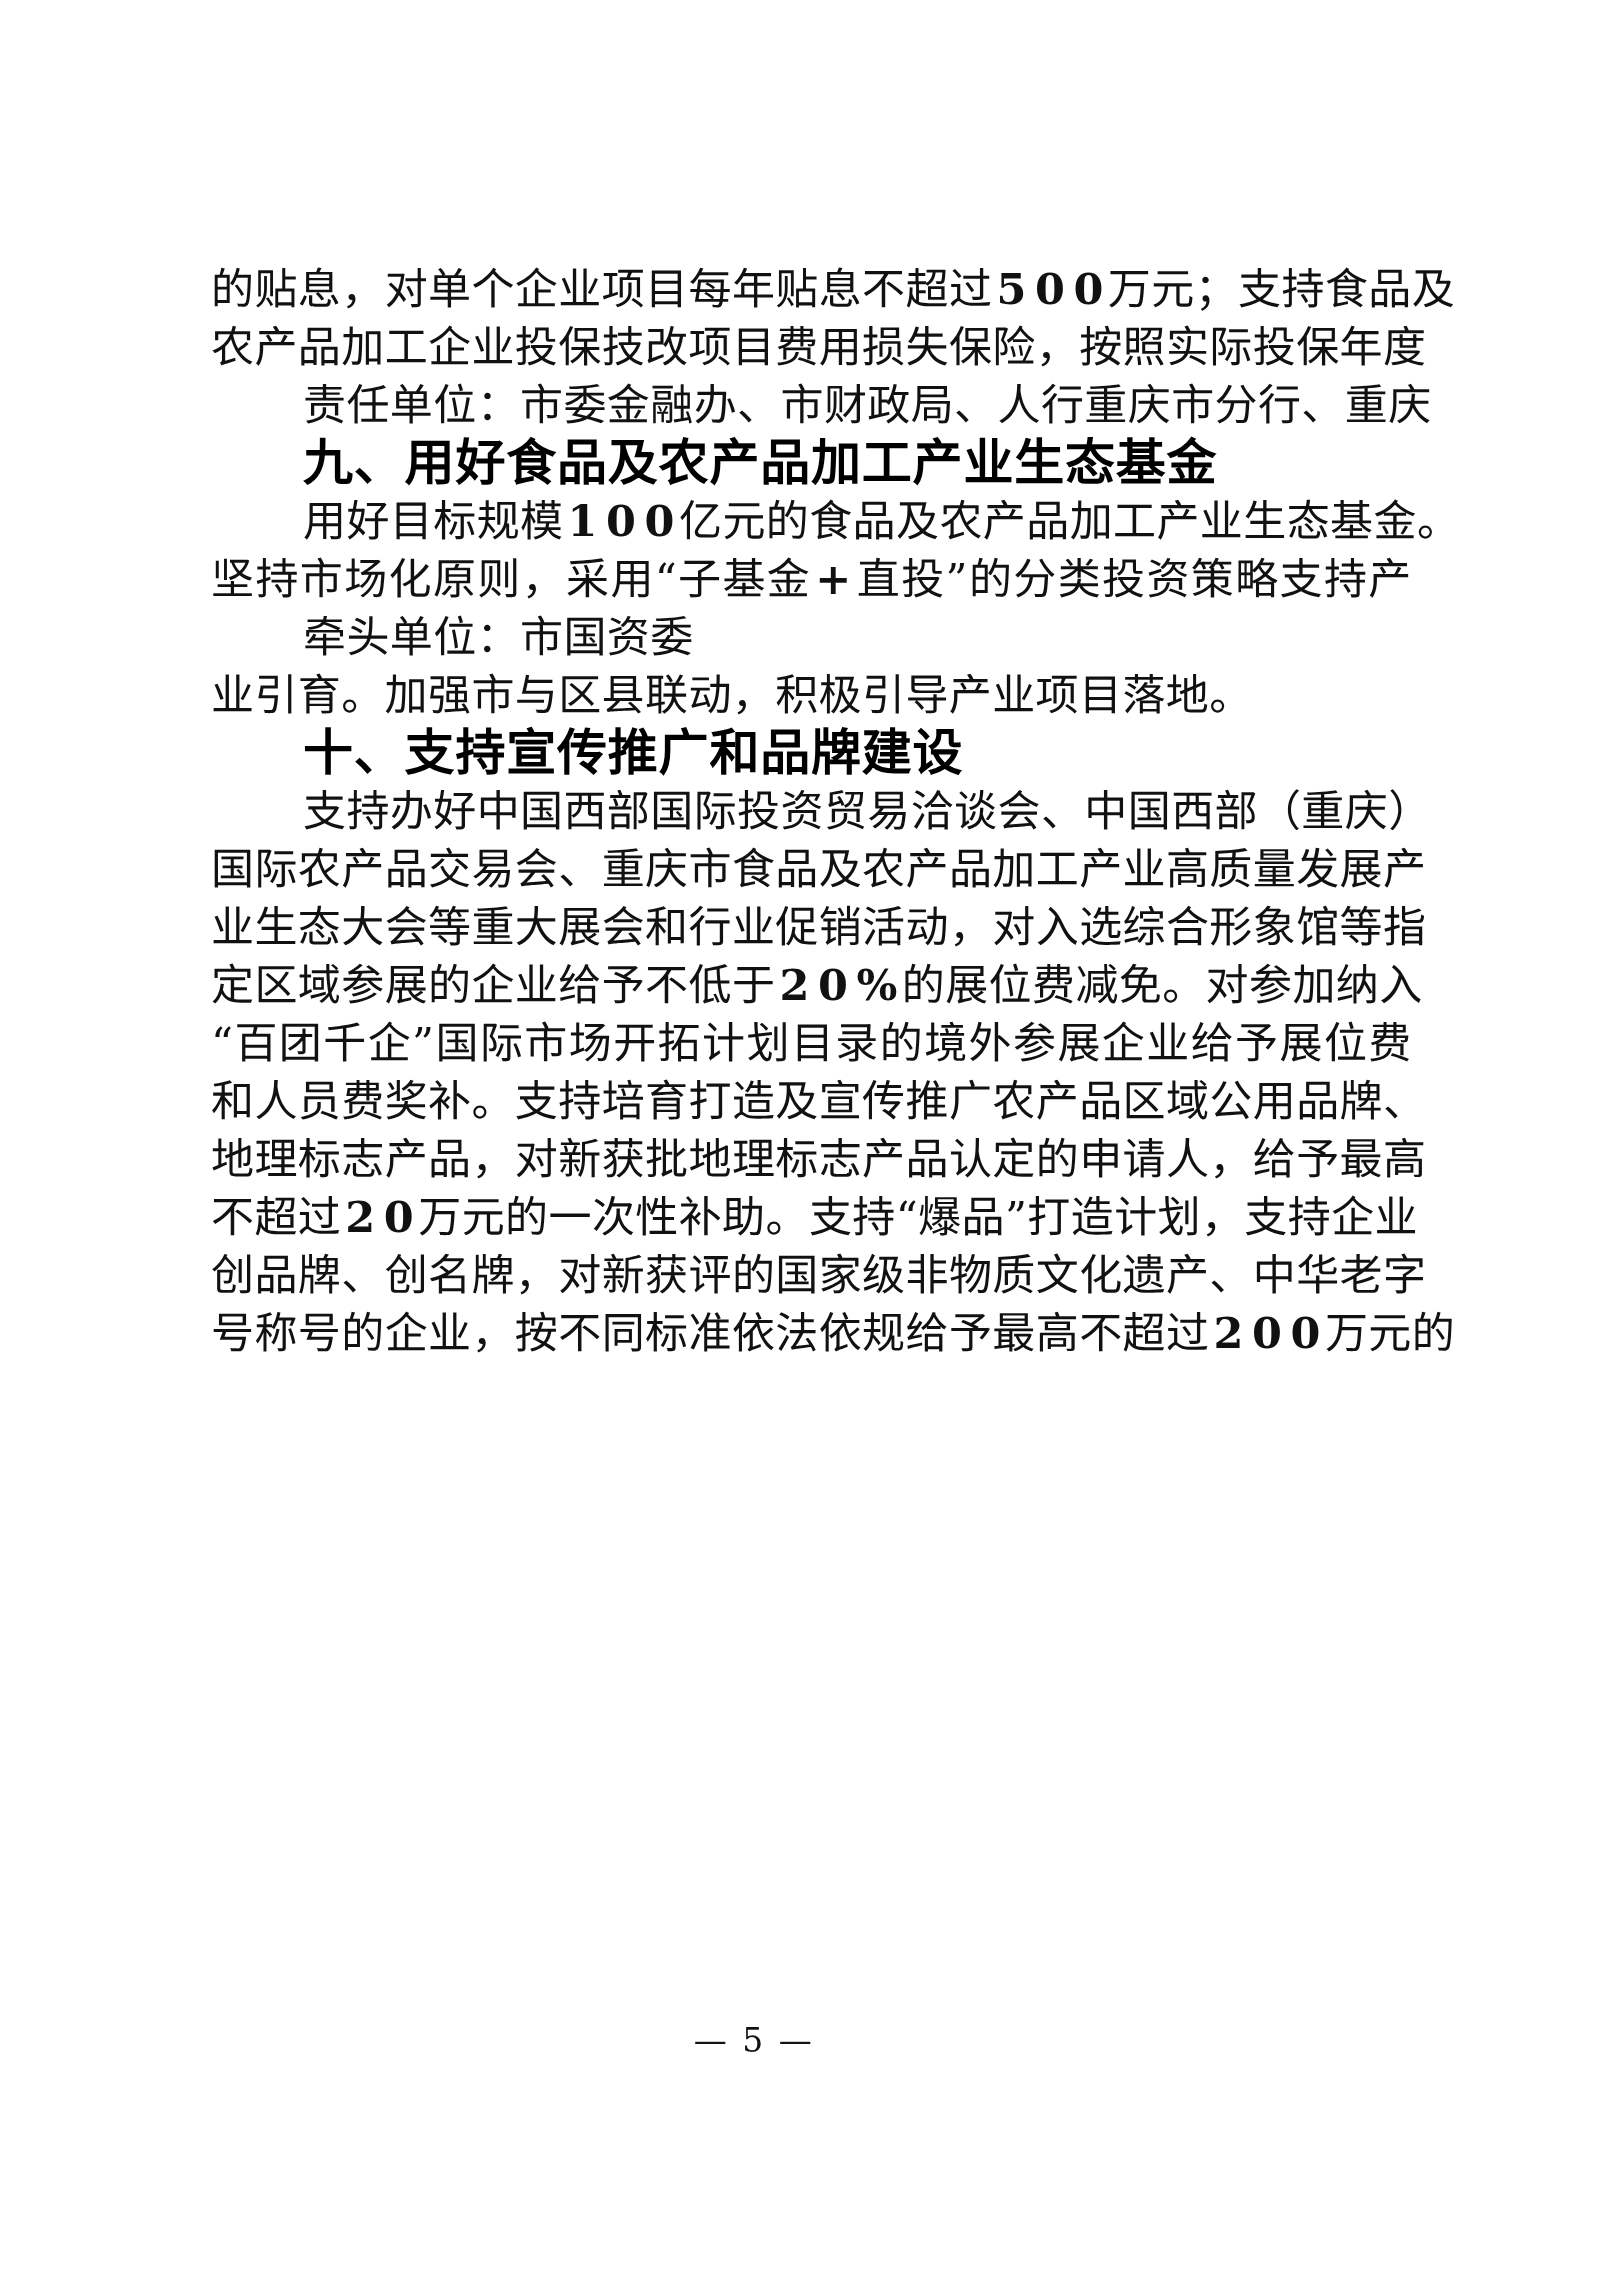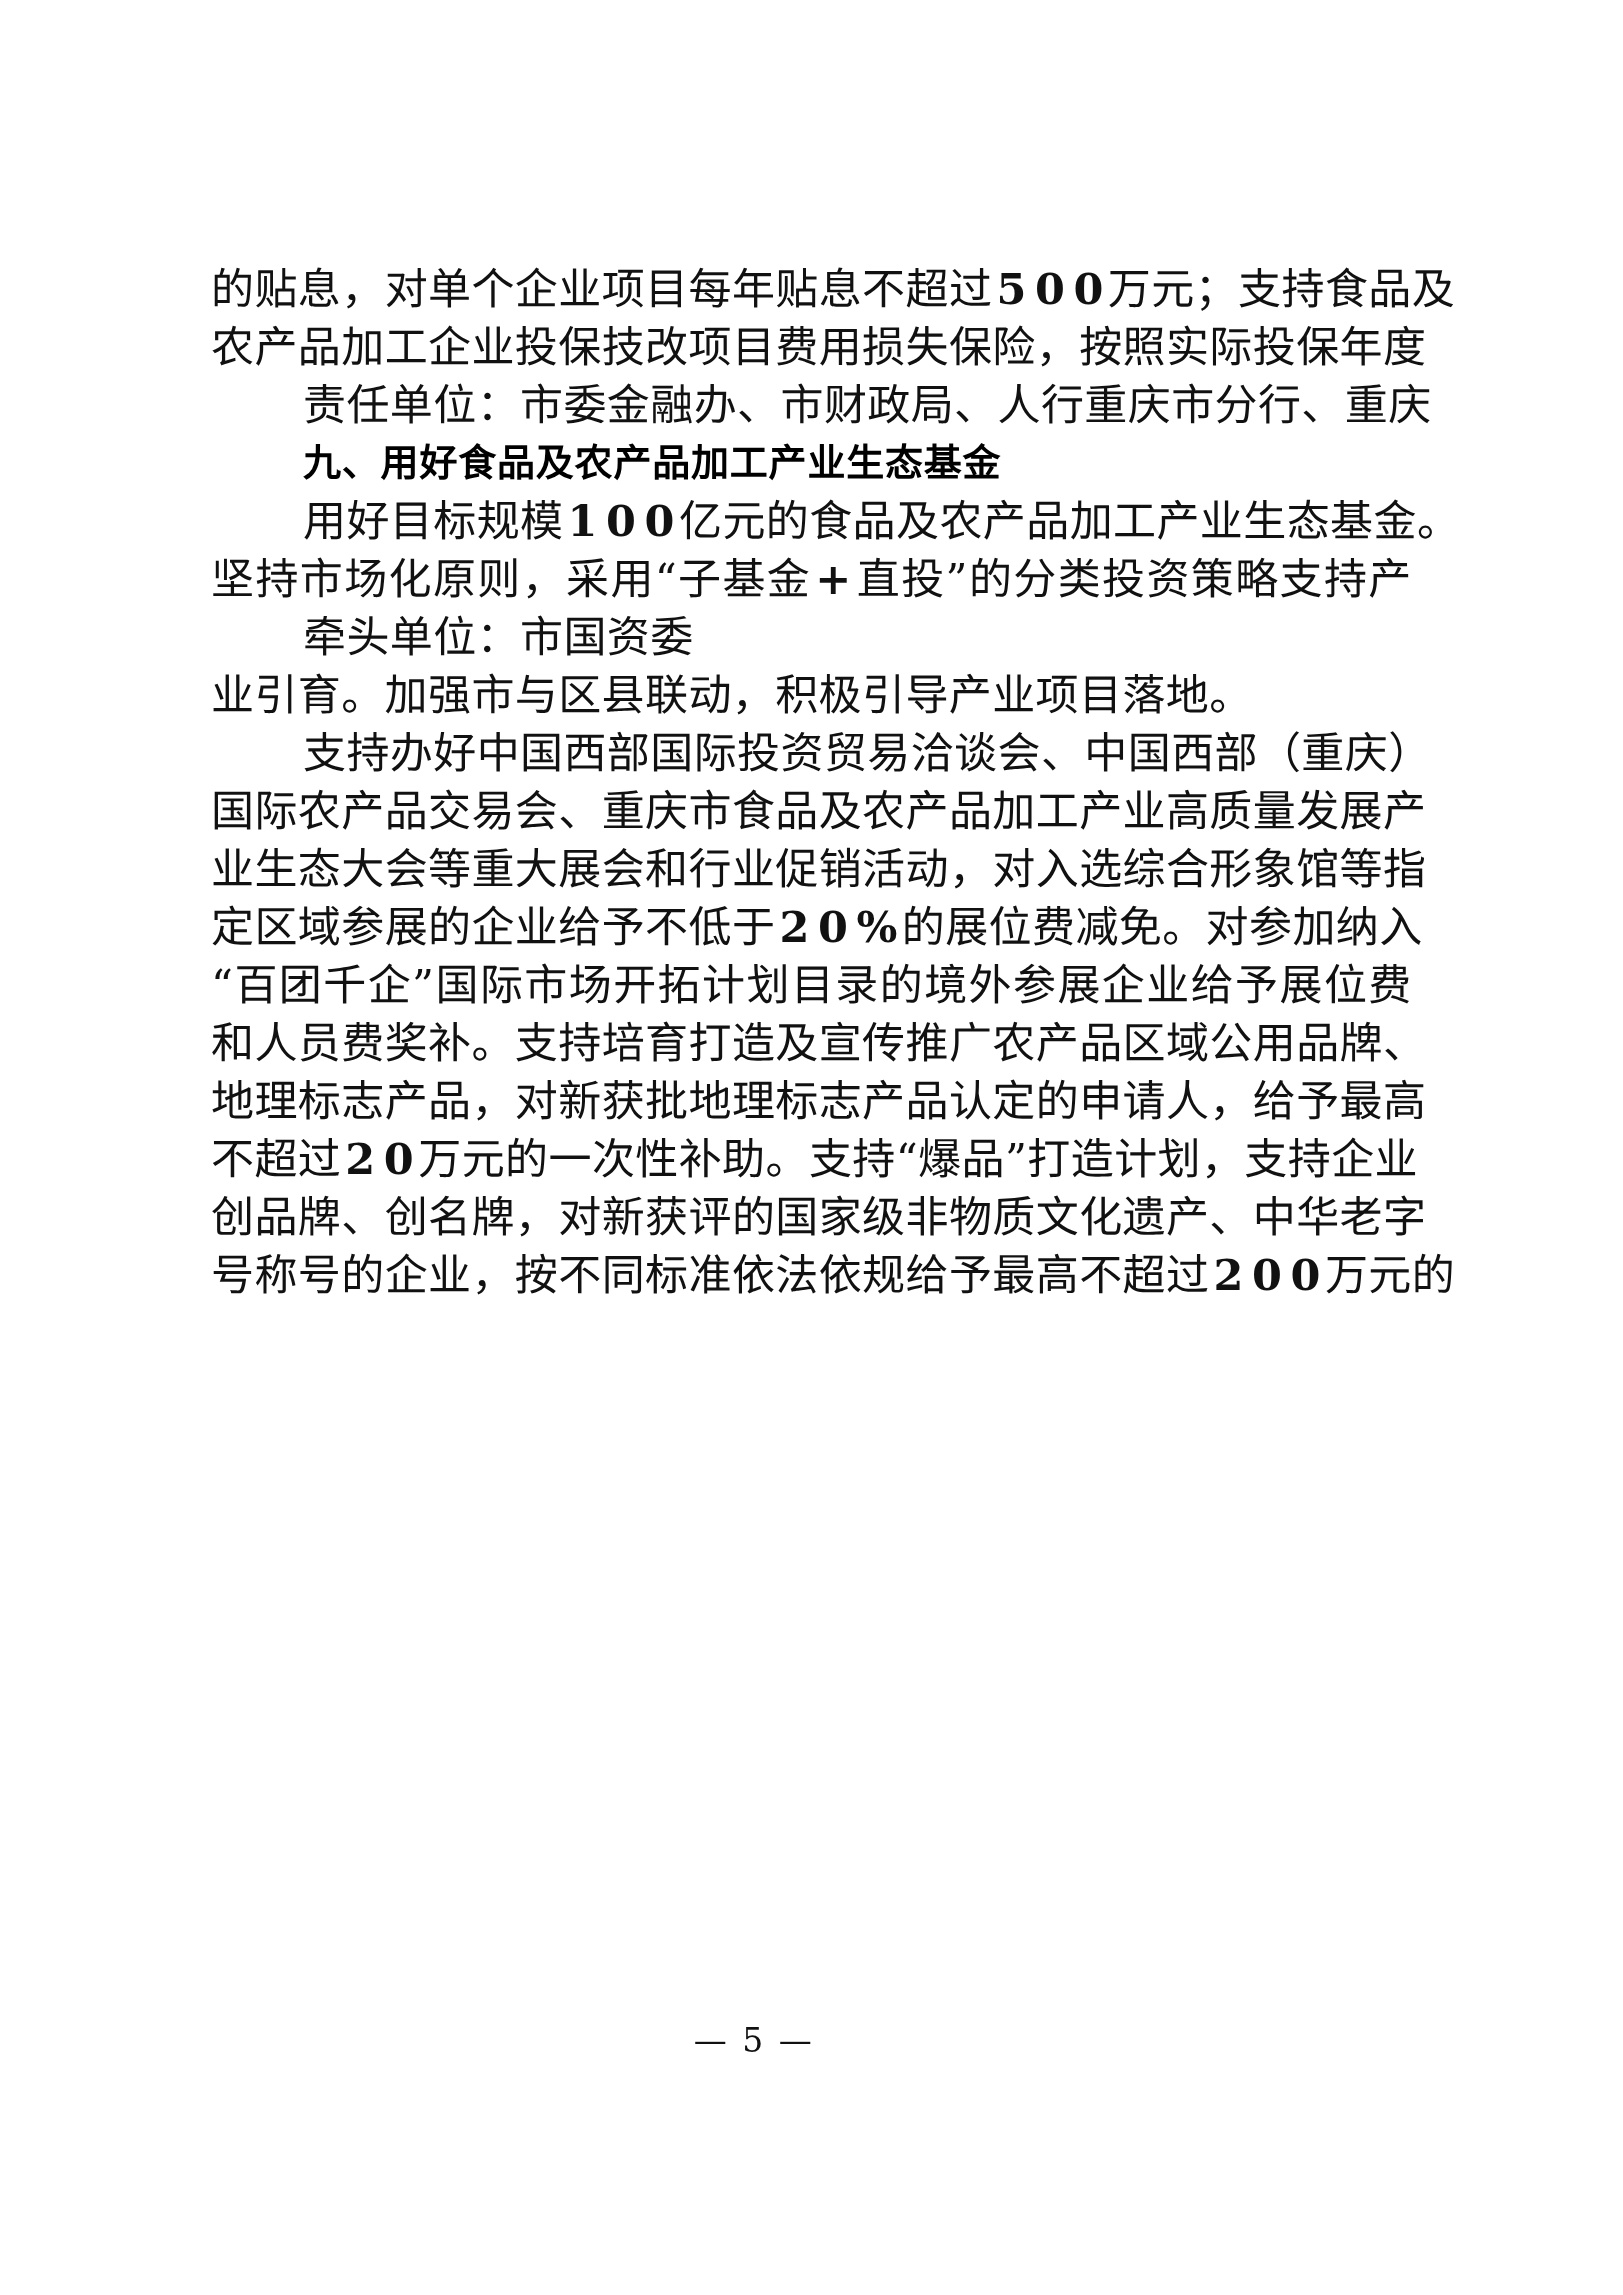--- a/index.html
+++ b/index.html
@@ -50,21 +50,21 @@
 
   
   .line.indent {
     padding-left: 92px;
   }
 
   
   .heading {
     font-family: "DejaVu Sans", "Liberation Sans", sans-serif;
     font-weight: 700;
-    font-size: 38px;
+    font-size: 50px;
     line-height: 58px;
     height: 58px;
     padding-left: 92px;
     letter-spacing: 0.8px;
     white-space: nowrap;
     color: #000000;
   }
 
   
   .num {
@@ -244,20 +244,21 @@
         <span>投</span>
         <span>资</span>
         <span>策</span>
         <span>略</span>
         <span>支</span>
         <span>持</span>
         <span>产</span>
       </div>
       <div class="line indent">牵头单位：市国资委</div>
       <div class="line">业引育。加强市与区县联动，积极引导产业项目落地。</div>
+      <div class="heading">十、支持宣传推广和品牌建设</div>
       <div class="line justify">
         <span style="width: 92px; flex: 0 0 92px;"></span>
         <span>支</span>
         <span>持</span>
         <span>办</span>
         <span>好</span>
         <span>中</span>
         <span>国</span>
         <span>西</span>
         <span>部</span>

